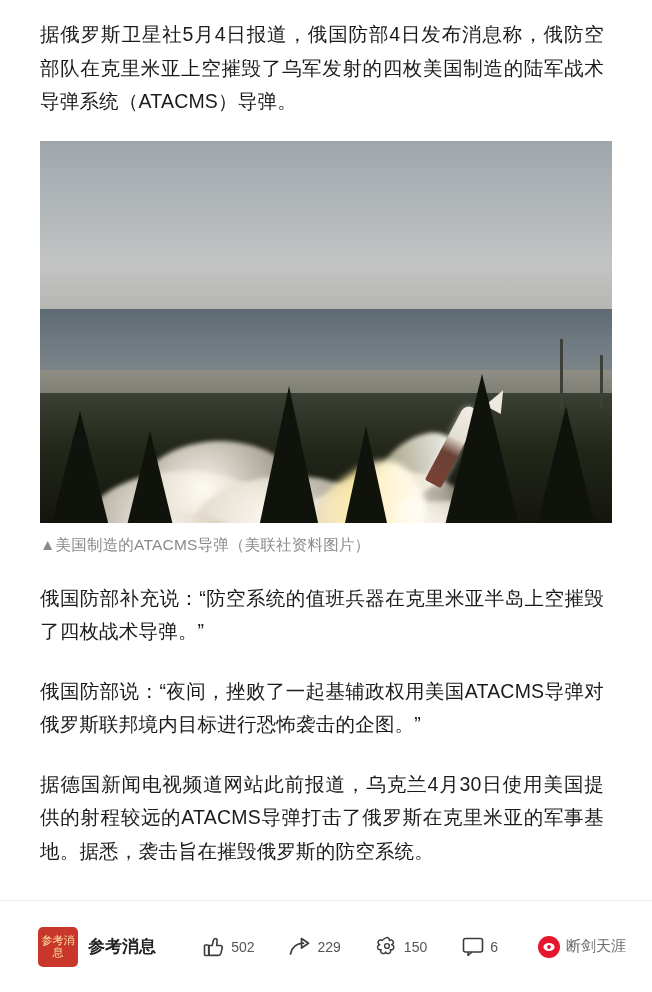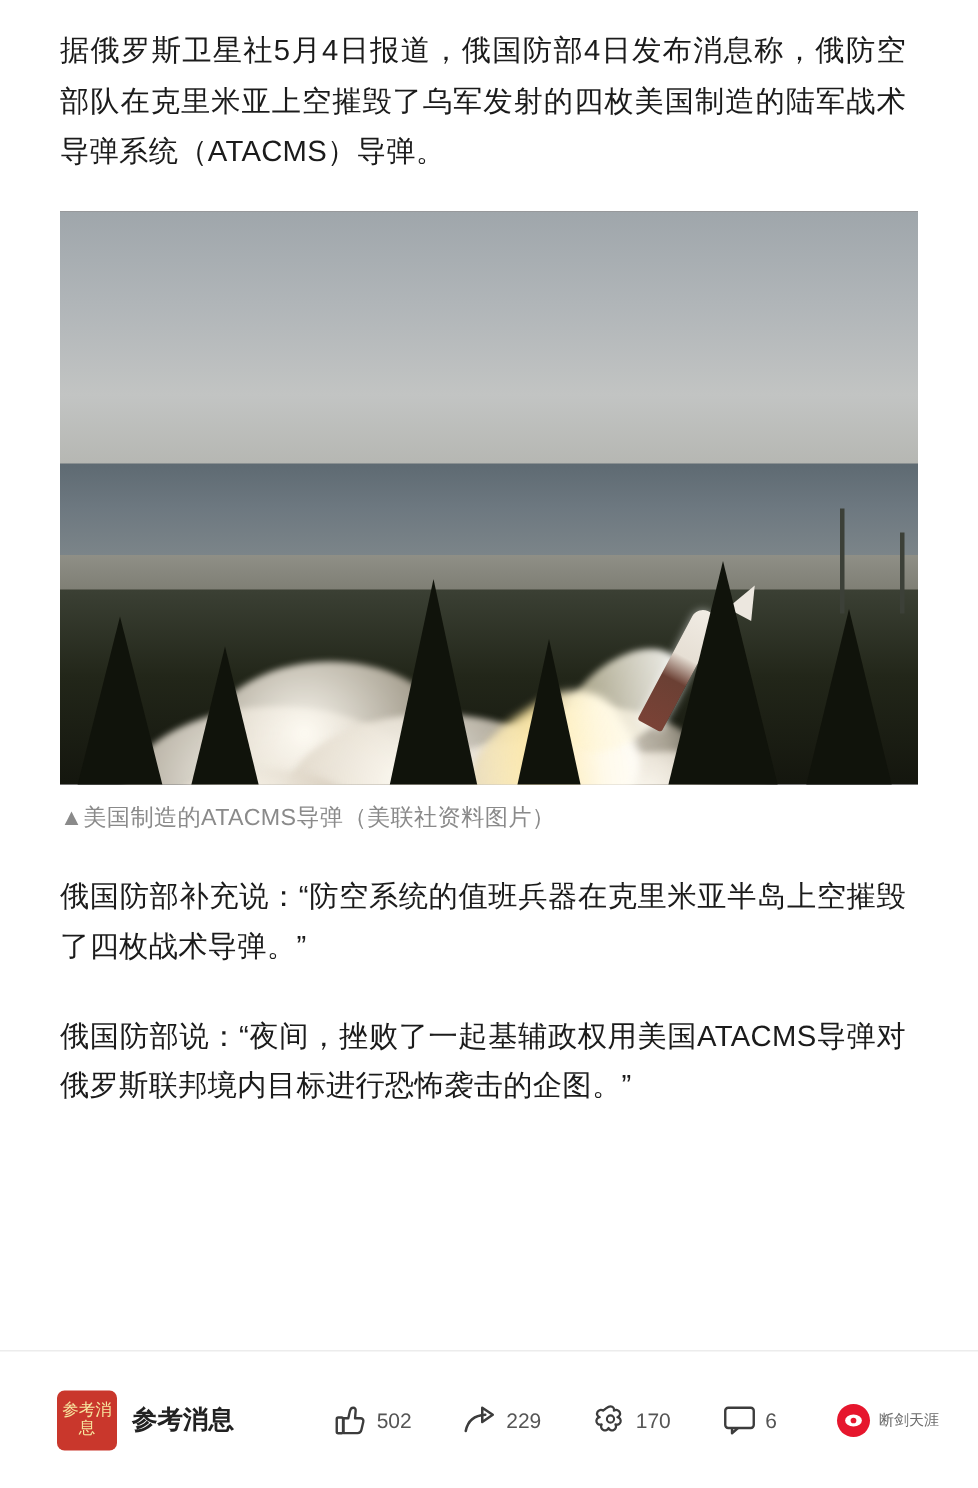--- a/index.html
+++ b/index.html
@@ -223,21 +223,21 @@
     width: 22px; height: 22px;
     border-radius: 50%;
     background: #e6162d;
     color: #fff;
     font-size: 12px;
     display: flex;
     align-items: center;
     justify-content: center;
   }
   .weibo-name {
-    font-size: 10px;
+    font-size: 15px;
     color: #6a6a6a;
   }
   svg { display: block; }
 </style>
 </head>
 <body>
 
 <div class="article">
 
   <p class="para first">据俄罗斯卫星社5月4日报道，俄国防部4日发布消息称，俄防空部队在克里米亚上空摧毁了乌军发射的四枚美国制造的陆军战术导弹系统（ATACMS）导弹。</p>
@@ -266,20 +266,21 @@
       <div class="tree t3"></div>
       <div class="tree t4"></div>
       <div class="tree t5"></div>
       <div class="tree t6"></div>
     </div>
     <div class="caption">▲美国制造的ATACMS导弹（美联社资料图片）</div>
   </div>
 
   <p class="para">俄国防部补充说：“防空系统的值班兵器在克里米亚半岛上空摧毁了四枚战术导弹。”</p>
   <p class="para">俄国防部说：“夜间，挫败了一起基辅政权用美国ATACMS导弹对俄罗斯联邦境内目标进行恐怖袭击的企图。”</p>
+  <p class="para">据德国新闻电视频道网站此前报道，乌克兰4月30日使用美国提供的射程较远的ATACMS导弹打击了俄罗斯在克里米亚的军事基地。据悉，袭击旨在摧毁俄罗斯的防空系统。</p>
 
 </div>
 
 <div class="footer">
 
   <div class="brand">
     <div class="brand-logo">参考消息</div>
     <div class="brand-name">参考消息</div>
   </div>
 
@@ -305,21 +306,21 @@
       <span class="count">229</span>
     </div>
 
     <div class="action">
       <span class="glyph">
         <svg width="24" height="23" viewBox="0 0 24 23">
             <path d="M12 2.5c1.7 0 2.6 1.4 2.3 2.9 1.4-.9 3.1-.4 3.8 1 .7 1.4 0 2.9-1.5 3.4 1.6.3 2.5 1.7 2.1 3.2-.4 1.5-1.9 2.2-3.4 1.6.8 1.4.3 3-1.1 3.7-1.4.7-2.9.1-3.5-1.3-.6 1.4-2.1 2-3.5 1.3-1.4-.7-1.9-2.3-1.1-3.7-1.5.6-3-.1-3.4-1.6-.4-1.5.5-2.9 2.1-3.2-1.5-.5-2.2-2-1.5-3.4.7-1.4 2.4-1.9 3.8-1C9.4 3.9 10.3 2.5 12 2.5z" fill="none" stroke="#3c3c3c" stroke-width="1.5" stroke-linejoin="round"></path>
             <circle cx="12" cy="11" r="2.4" fill="none" stroke="#3c3c3c" stroke-width="1.4"></circle>
           </svg>
       </span>
-      <span class="count">170</span>
+      <span class="count">150</span>
     </div>
 
     <div class="action">
       <span class="glyph">
         <svg width="24" height="23" viewBox="0 0 24 23">
             <rect x="2.5" y="3.5" width="19" height="13.5" rx="2" fill="none" stroke="#3c3c3c" stroke-width="1.6"></rect>
             <path d="M7 17v3.5L11 17" fill="none" stroke="#3c3c3c" stroke-width="1.6" stroke-linejoin="round"></path>
           </svg>
       </span>
       <span class="count">6</span>

